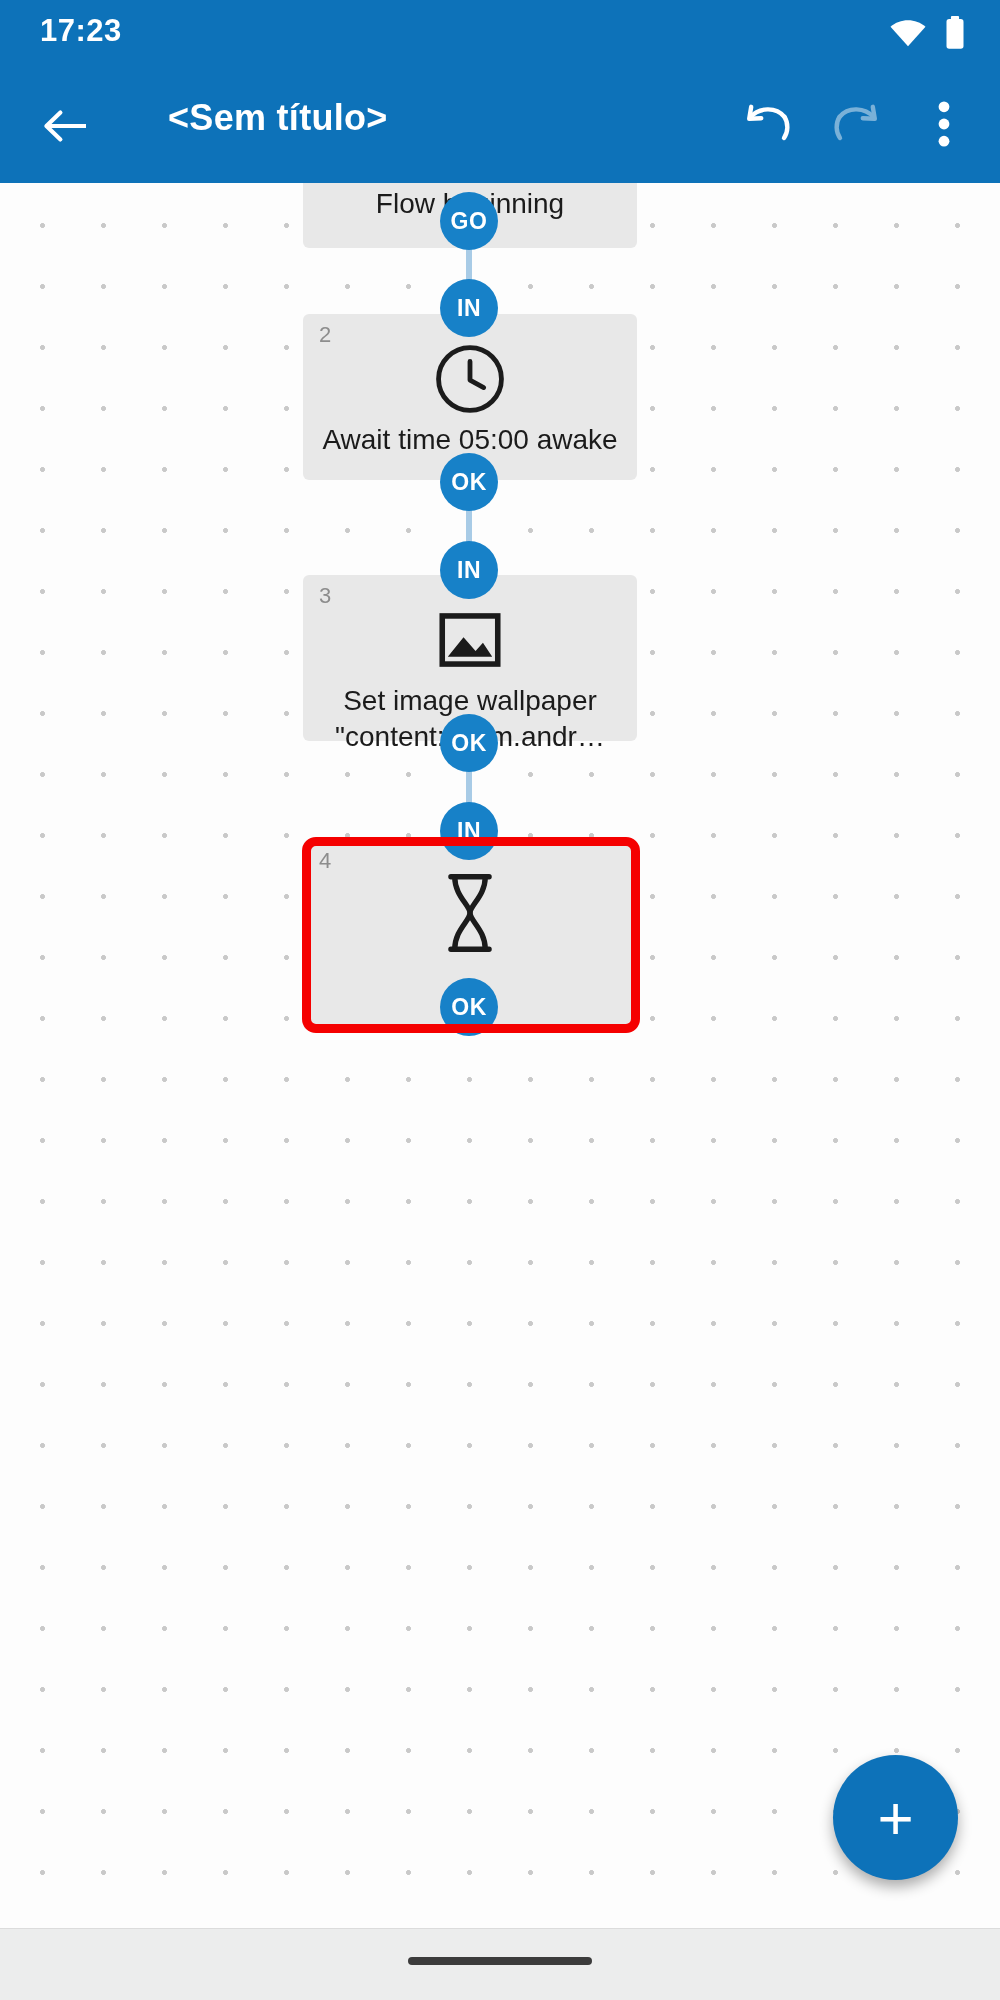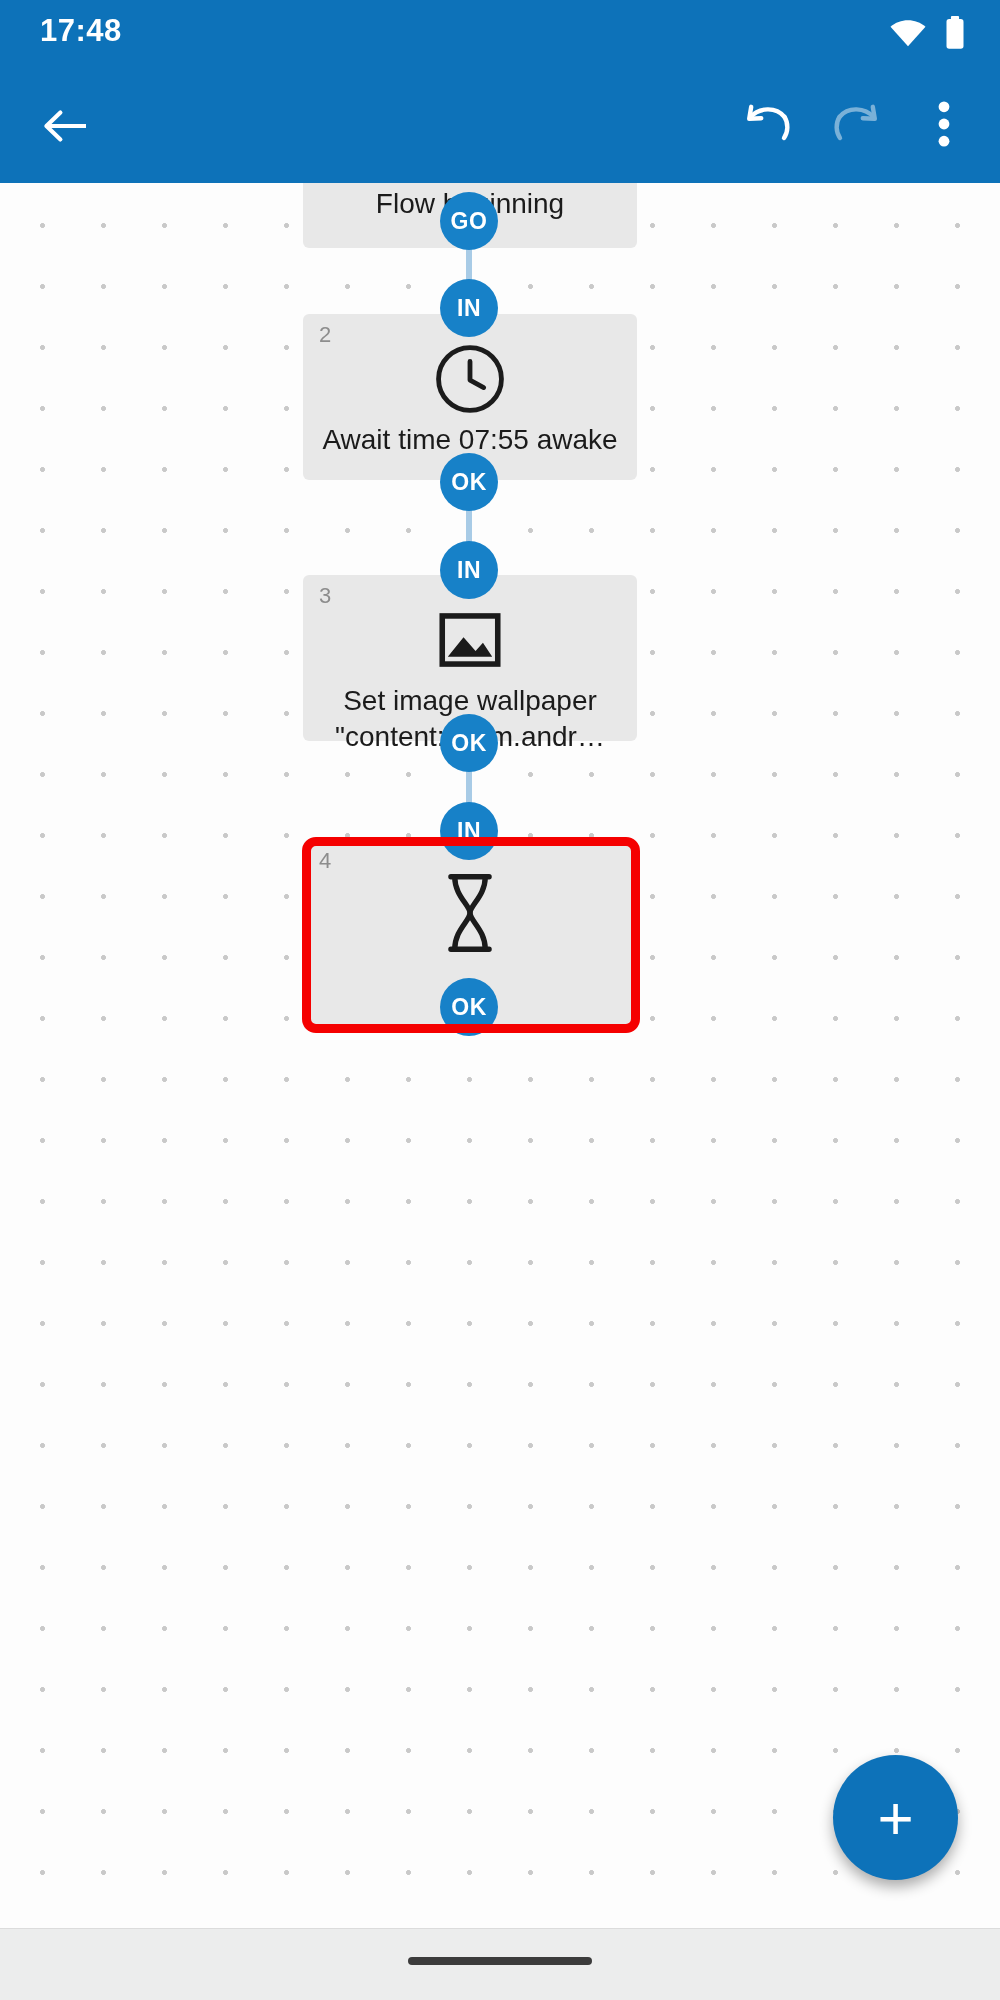--- a/index.html
+++ b/index.html
@@ -193,21 +193,21 @@
     border-radius: 5px;
     background: #3c3c3c;
   }
 </style>
 </head>
 <body>
 
 <div id="app">
 
   <div class="statusbar">
-    <div class="clock">17:48</div>
+    <div class="clock">17:23</div>
     <div class="sysicons">
       <span>
         <svg width="40" height="30" viewBox="0 0 24 18">
           <path d="M12 17 L1.5 5.2 C4.4 2.7 8.1 1.3 12 1.3 C15.9 1.3 19.6 2.7 22.5 5.2 Z" fill="#ffffff"></path>
         </svg>
       </span>
       <span>
         <svg width="22" height="34" viewBox="0 0 12 20">
           <rect x="3.6" y="0" width="4.8" height="2" rx="0.6" fill="#ffffff"></rect>
           <rect x="1" y="1.8" width="10" height="17.4" rx="1.6" fill="#ffffff"></rect>
@@ -216,20 +216,21 @@
     </div>
   </div>
 
   <div class="appbar">
     <div class="back">
       <svg width="46" height="36" viewBox="0 0 23 18">
         <path d="M22 9 H3" stroke="#ffffff" stroke-width="2.1" fill="none"></path>
         <path d="M9.2 2.3 L2.2 9 L9.2 15.7" stroke="#ffffff" stroke-width="2.1" fill="none" stroke-linecap="round" stroke-linejoin="round"></path>
       </svg>
     </div>
+    <div class="title">&lt;Sem título&gt;</div>
     <div class="actions">
       <div class="act">
         <span>
           <svg width="48" height="40" viewBox="0 0 24 20">
             <path d="M3.2 6.6 C7.5 1.6 16 1.2 20.2 6.4" stroke="#ffffff" stroke-width="2.2" fill="none" stroke-linecap="round"></path>
             <path d="M3.6 1.4 L2.6 7.4 L8.6 7.1" stroke="#ffffff" stroke-width="2.2" fill="none" stroke-linecap="round" stroke-linejoin="round"></path>
             <path d="M20.2 6.4 C22.3 9.6 22.1 14 20 17" stroke="#ffffff" stroke-width="2.2" fill="none" stroke-linecap="round"></path>
           </svg>
         </span>
       </div>
@@ -266,21 +267,21 @@
     <div class="port" style="top: 9px;">GO</div>
 
     <div class="node" style="top: 131px; height: 166px; padding-top: 22px;">
       <div class="num">2</div>
       <div class="glyph">
         <svg width="74" height="74" viewBox="0 0 40 40">
           <circle cx="20" cy="20" r="17" stroke="#1b1b1b" stroke-width="2.6" fill="none"></circle>
           <path d="M20 10.5 V20.6 L27.4 24.6" stroke="#1b1b1b" stroke-width="2.6" fill="none" stroke-linecap="round" stroke-linejoin="round"></path>
         </svg>
       </div>
-      <div class="label">Await time 07:55 awake</div>
+      <div class="label">Await time 05:00 awake</div>
     </div>
     <div class="port" style="top: 96px;">IN</div>
     <div class="port" style="top: 270px;">OK</div>
 
     <div class="node" style="top: 392px; height: 166px; padding-top: 22px;">
       <div class="num">3</div>
       <div class="glyph">
         <svg width="74" height="74" viewBox="0 0 40 40">
           <rect x="5" y="7" width="30" height="26" stroke="#1b1b1b" stroke-width="3" fill="none"></rect>
           <path d="M8 29 L16.5 18.5 L23 26 L27 21.5 L32 29 Z" fill="#1b1b1b"></path>

